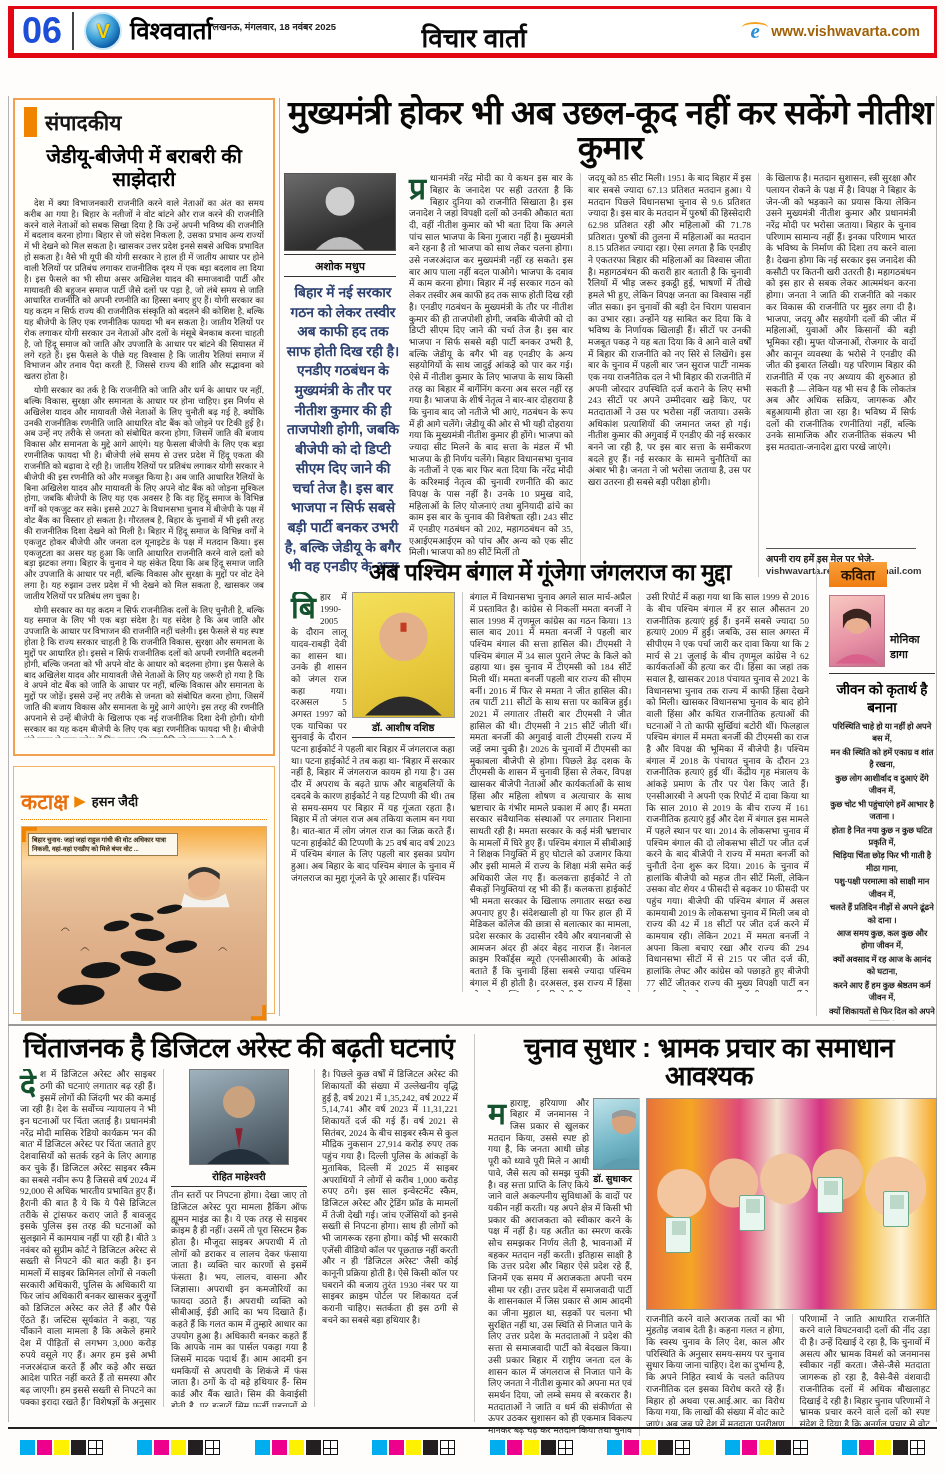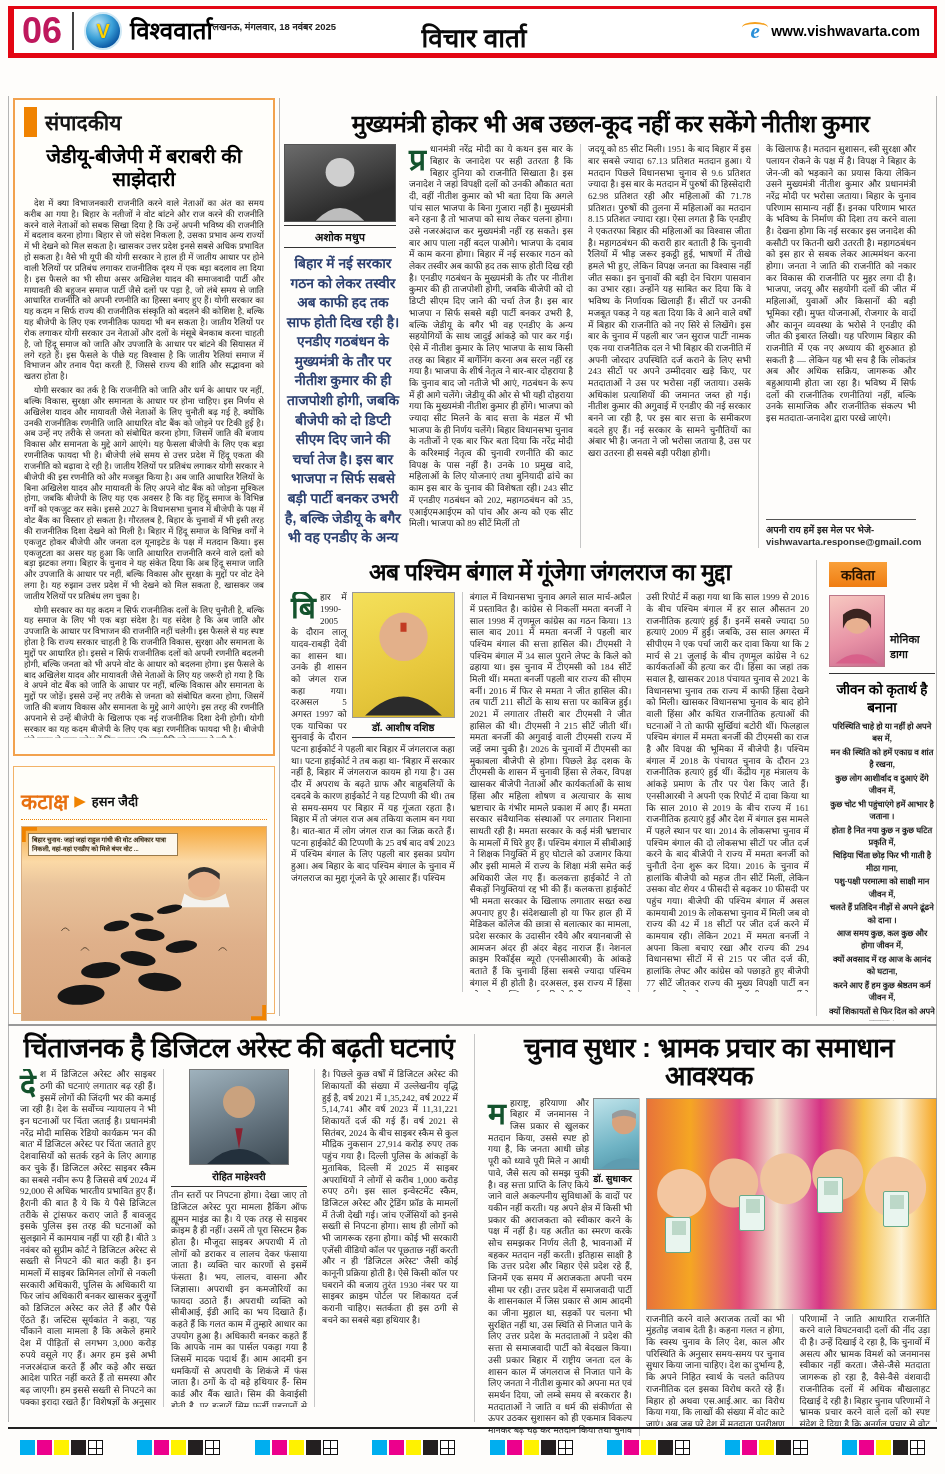--- a/index.html
+++ b/index.html
@@ -8,21 +8,21 @@
   #page {
     position:relative; width:945px; height:1474px; margin:0 auto;
     background:#fefdfb; overflow:hidden;
   }
   
   #header {
     position:absolute; left:8px; top:6px; right:8px; height:52px;
     border:3px solid #e30613; border-left-width:6px; border-bottom-width:5px;
     background:#fff; display:flex; align-items:center; padding:0 14px 0 8px;
   }
-  .pageno { font-family:"Liberation Sans",sans-serif; font-size:36px; font-weight:800; color:#be185d; line-height:1;}
+  .pageno { font-family:"Liberation Sans",sans-serif; font-size:36px; font-weight:800; color:#1d4ed8; line-height:1;}
   .hdr-divider { width:2px; height:38px; background:#444; margin:0 10px; }
   .logo-circle {
     width:38px; height:38px; border-radius:50%;
     background:radial-gradient(circle at 35% 30%, #bfe6f5, #3aa0d8 45%, #0d5ba6 75%, #063f77);
     display:flex; align-items:center; justify-content:center;
     border:2px solid #cfe8f5; margin-right:8px; flex:0 0 auto;
   }
   .logo-v { color:#ffd400; font-family:"Liberation Sans",sans-serif; font-weight:800; font-size:20px; text-shadow:0 0 2px #063f77; }
   .masthead-block { display:flex; flex-direction:row; }
   .masthead { font-family:"Liberation Sans",sans-serif; font-size:24px; font-weight:800; color:#000; line-height:1.05; }
@@ -32,21 +32,21 @@
     font-family:"Liberation Sans",sans-serif; font-size:26px; font-weight:800; color:#0a0a0a; pointer-events:none;
   }
   .website { margin-left:auto; display:flex; align-items:center; gap:5px; z-index:2; }
   .ie-icon {
     width:22px; height:22px; border-radius:50%; position:relative;
     color:#2a8fd8; font-family:"Liberation Serif",serif; font-style:italic; font-weight:700; font-size:21px;
     display:flex; align-items:center; justify-content:center; line-height:1;
   }
   .ie-icon::after{ content:""; position:absolute; top:2px; left:-2px; right:-2px; height:9px;
     border-top:2px solid #f5a01e; border-radius:50%; }
-  .website-url { font-family:"Liberation Sans",sans-serif; font-size:14px; font-weight:800; color:#000000;text-align:center; }
+  .website-url { font-family:"Liberation Sans",sans-serif; font-size:14px; font-weight:800; color:#a16207;text-align:center; }
   
   .vline { position:absolute; width:1px; background:#b5b5b5; }
   .hline { position:absolute; height:1px; background:#8a8a8a; }
   
   #editorial {
     position:absolute; left:13px; top:98px; width:262px; height:658px;
     border:2px solid #f2a24e; background:#fffefa; padding:7px 9px;
   }
   .ed-label-row { display:flex; align-items:center; gap:8px; }
   .orange-bar { width:13px; height:30px; background:#f08300; }
@@ -85,21 +85,21 @@
   .dropcap { float:left; font-family:"Liberation Sans",sans-serif; font-size:30px; line-height:0.9;
     font-weight:800; padding:2px 4px 0 0; color:#14532d; }
   .photo { position:relative; overflow:hidden; }
   .photo svg { position:absolute; inset:0; width:100%; height:100%; }
   .author-cap {
     font-family:"Liberation Sans",sans-serif; font-size:11px; font-weight:800; text-align:center;
     border-bottom:1.5px solid #333; padding:3px 0 3px 0; color:#111;
   }
   
   #lead { position:absolute; left:284px; top:96px; width:653px; height:460px; }
-  #lead .headline-xl { font-size:24px; margin-bottom:8px;margin-top:15px; }
+  #lead .headline-xl { font-size:33px; margin-bottom:8px; }
   #lead-row { display:flex; height:404px; }
   #lead-left { width:118px; flex:0 0 auto; display:flex; flex-direction:column; }
   #lead-photo { width:112px; height:118px; background:linear-gradient(160deg,#6b6b6b,#2e2e2e 70%); border:1px solid #555; }
   .pull-quote {
     margin-top:6px; font-family:"Liberation Sans",sans-serif; font-size:13.8px; font-weight:800;
     color:#2c4070; text-align:center; line-height:1.42; overflow:hidden;
   }
   .feedback { border-top:1px solid #555; margin-top:5px; padding-top:4px;
     font-family:"Liberation Sans",sans-serif; font-size:9.5px; font-weight:800; color:#222; text-align:left;}
   .feedback .em { font-weight:700; color:#333; }

